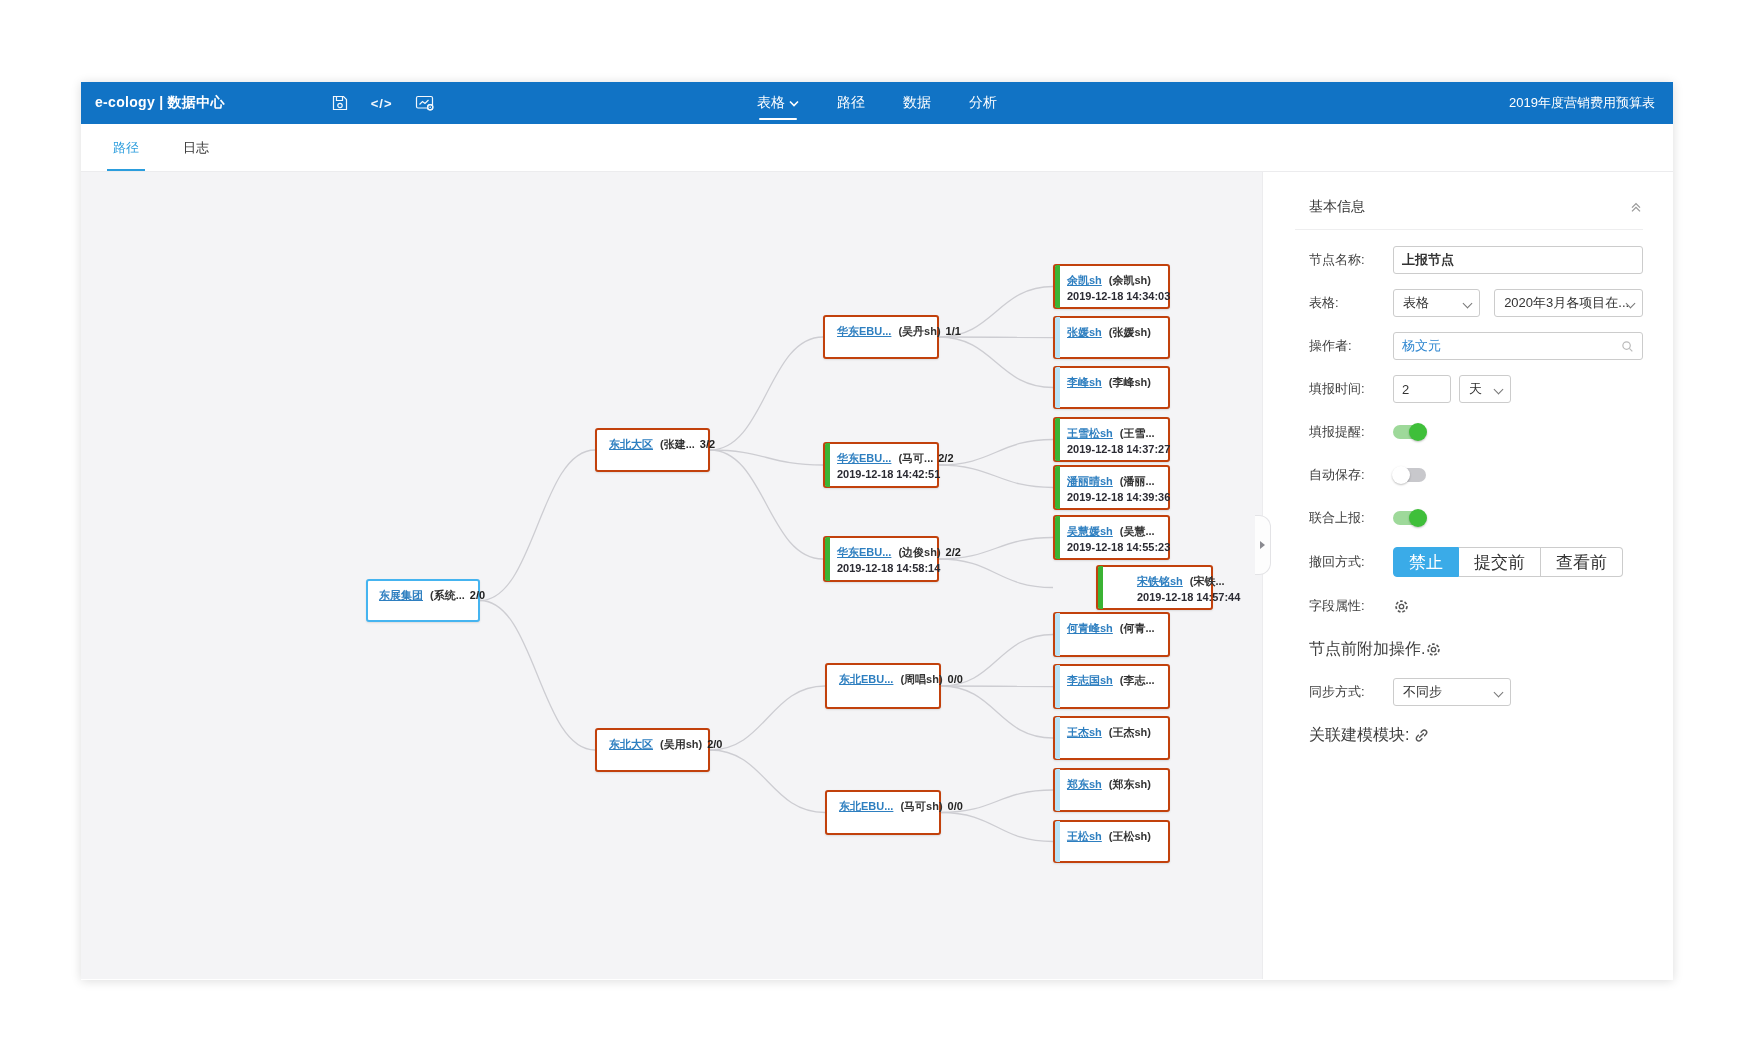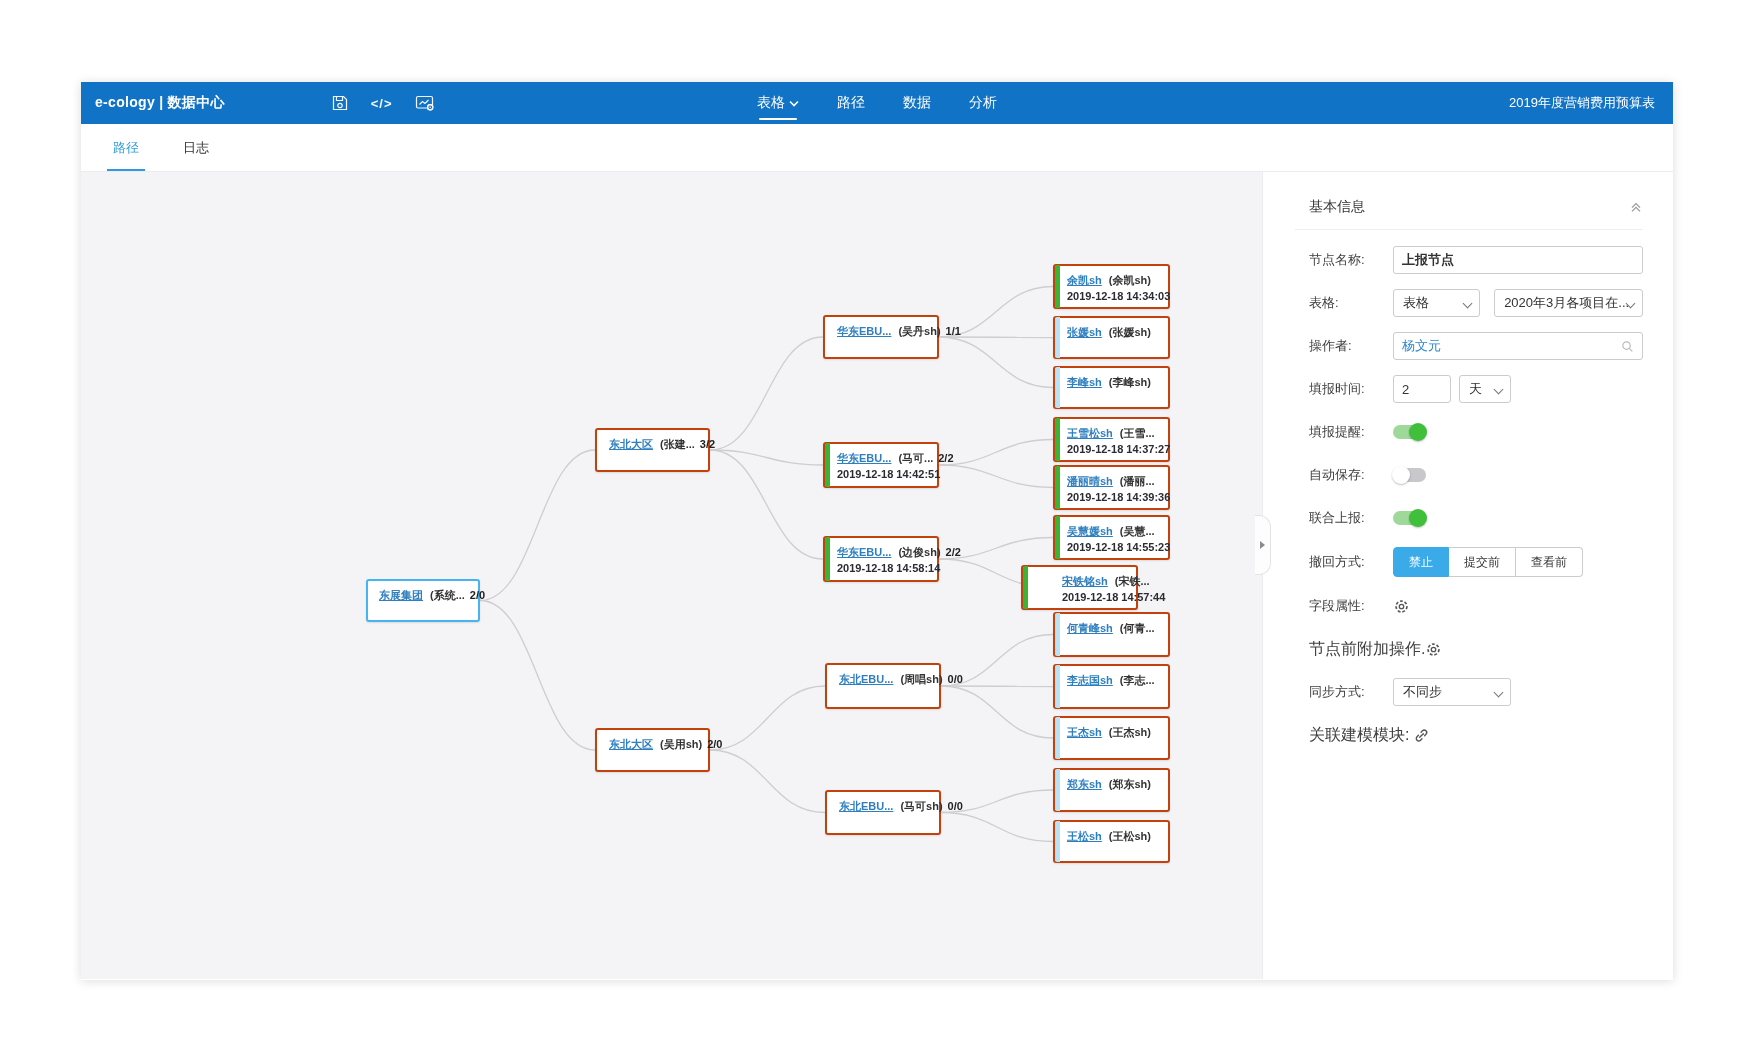--- a/index.html
+++ b/index.html
@@ -69,21 +69,21 @@
   .op-val { color:#2e86d0; }
   .num-input { width:58px; } .unit-sel { width:52px; margin-left:8px; }
 
   .toggle { width:33px; height:14px; border-radius:7px; position:relative; cursor:pointer; }
   .toggle .knob { position:absolute; top:-2px; width:18px; height:18px; border-radius:50%;
                   box-shadow:0 1px 2px rgba(0,0,0,.25); }
   .toggle.on { background:#9ed99a; } .toggle.on .knob { right:-1px; background:#3fbf3a; }
   .toggle.off { background:#c8c8cc; } .toggle.off .knob { left:-1px; background:#fff; }
 
   .seggroup { display:flex; }
-  .segbtn { height:30px; padding:0 15px; display:flex; align-items:center; font-size:12px; color:#333;
+  .segbtn { height:30px; padding:0 15px; display:flex; align-items:center; font-size:17px; color:#333;
             background:#fff; border:1px solid #ccc; border-left:none; cursor:pointer; }
   .segbtn:first-child { border-left:1px solid #ccc; border-radius:4px 0 0 4px; }
   .segbtn:last-child { border-radius:0 4px 4px 0; }
   .segbtn.active { background:#3aabe8; border-color:#3aabe8; color:#fff; }
 
   .gearbtn, .chainbtn { cursor:pointer; display:flex; align-items:center; }
   .sync-sel { width:118px;font-family:Liberation Mono, monospace; }
 </style>
 </head>
 <body>
@@ -214,21 +214,21 @@
           <div class="tnode green" style="left: 972px; top: 293px; width: 117px; height: 45px;">
             <span class="bar"></span>
             <div class="l1"><a class="nlink">潘丽晴sh</a><span class="nmeta">(潘丽...</span></div>
             <div class="l2">2019-12-18 14:39:36</div>
           </div>
           <div class="tnode green" style="left: 972px; top: 343px; width: 117px; height: 45px;">
             <span class="bar"></span>
             <div class="l1"><a class="nlink">吴慧媛sh</a><span class="nmeta">(吴慧...</span></div>
             <div class="l2">2019-12-18 14:55:23</div>
           </div>
-          <div class="tnode green" style="left: 940px; top: 393px; width: 117px; height: 45px; padding-left: 39px;">
+          <div class="tnode green" style="left: 1015px; top: 393px; width: 117px; height: 45px; padding-left: 39px;">
             <span class="bar"></span>
             <div class="l1"><a class="nlink">宋铁铭sh</a><span class="nmeta">(宋铁...</span></div>
             <div class="l2">2019-12-18 14:57:44</div>
           </div>
           <div class="tnode blue" style="left: 972px; top: 440px; width: 117px; height: 45px;">
             <span class="bar"></span>
             <div class="l1"><a class="nlink">何青峰sh</a><span class="nmeta">(何青...</span></div>
           </div>
           <div class="tnode blue" style="left: 972px; top: 492px; width: 117px; height: 45px;">
             <span class="bar"></span>

